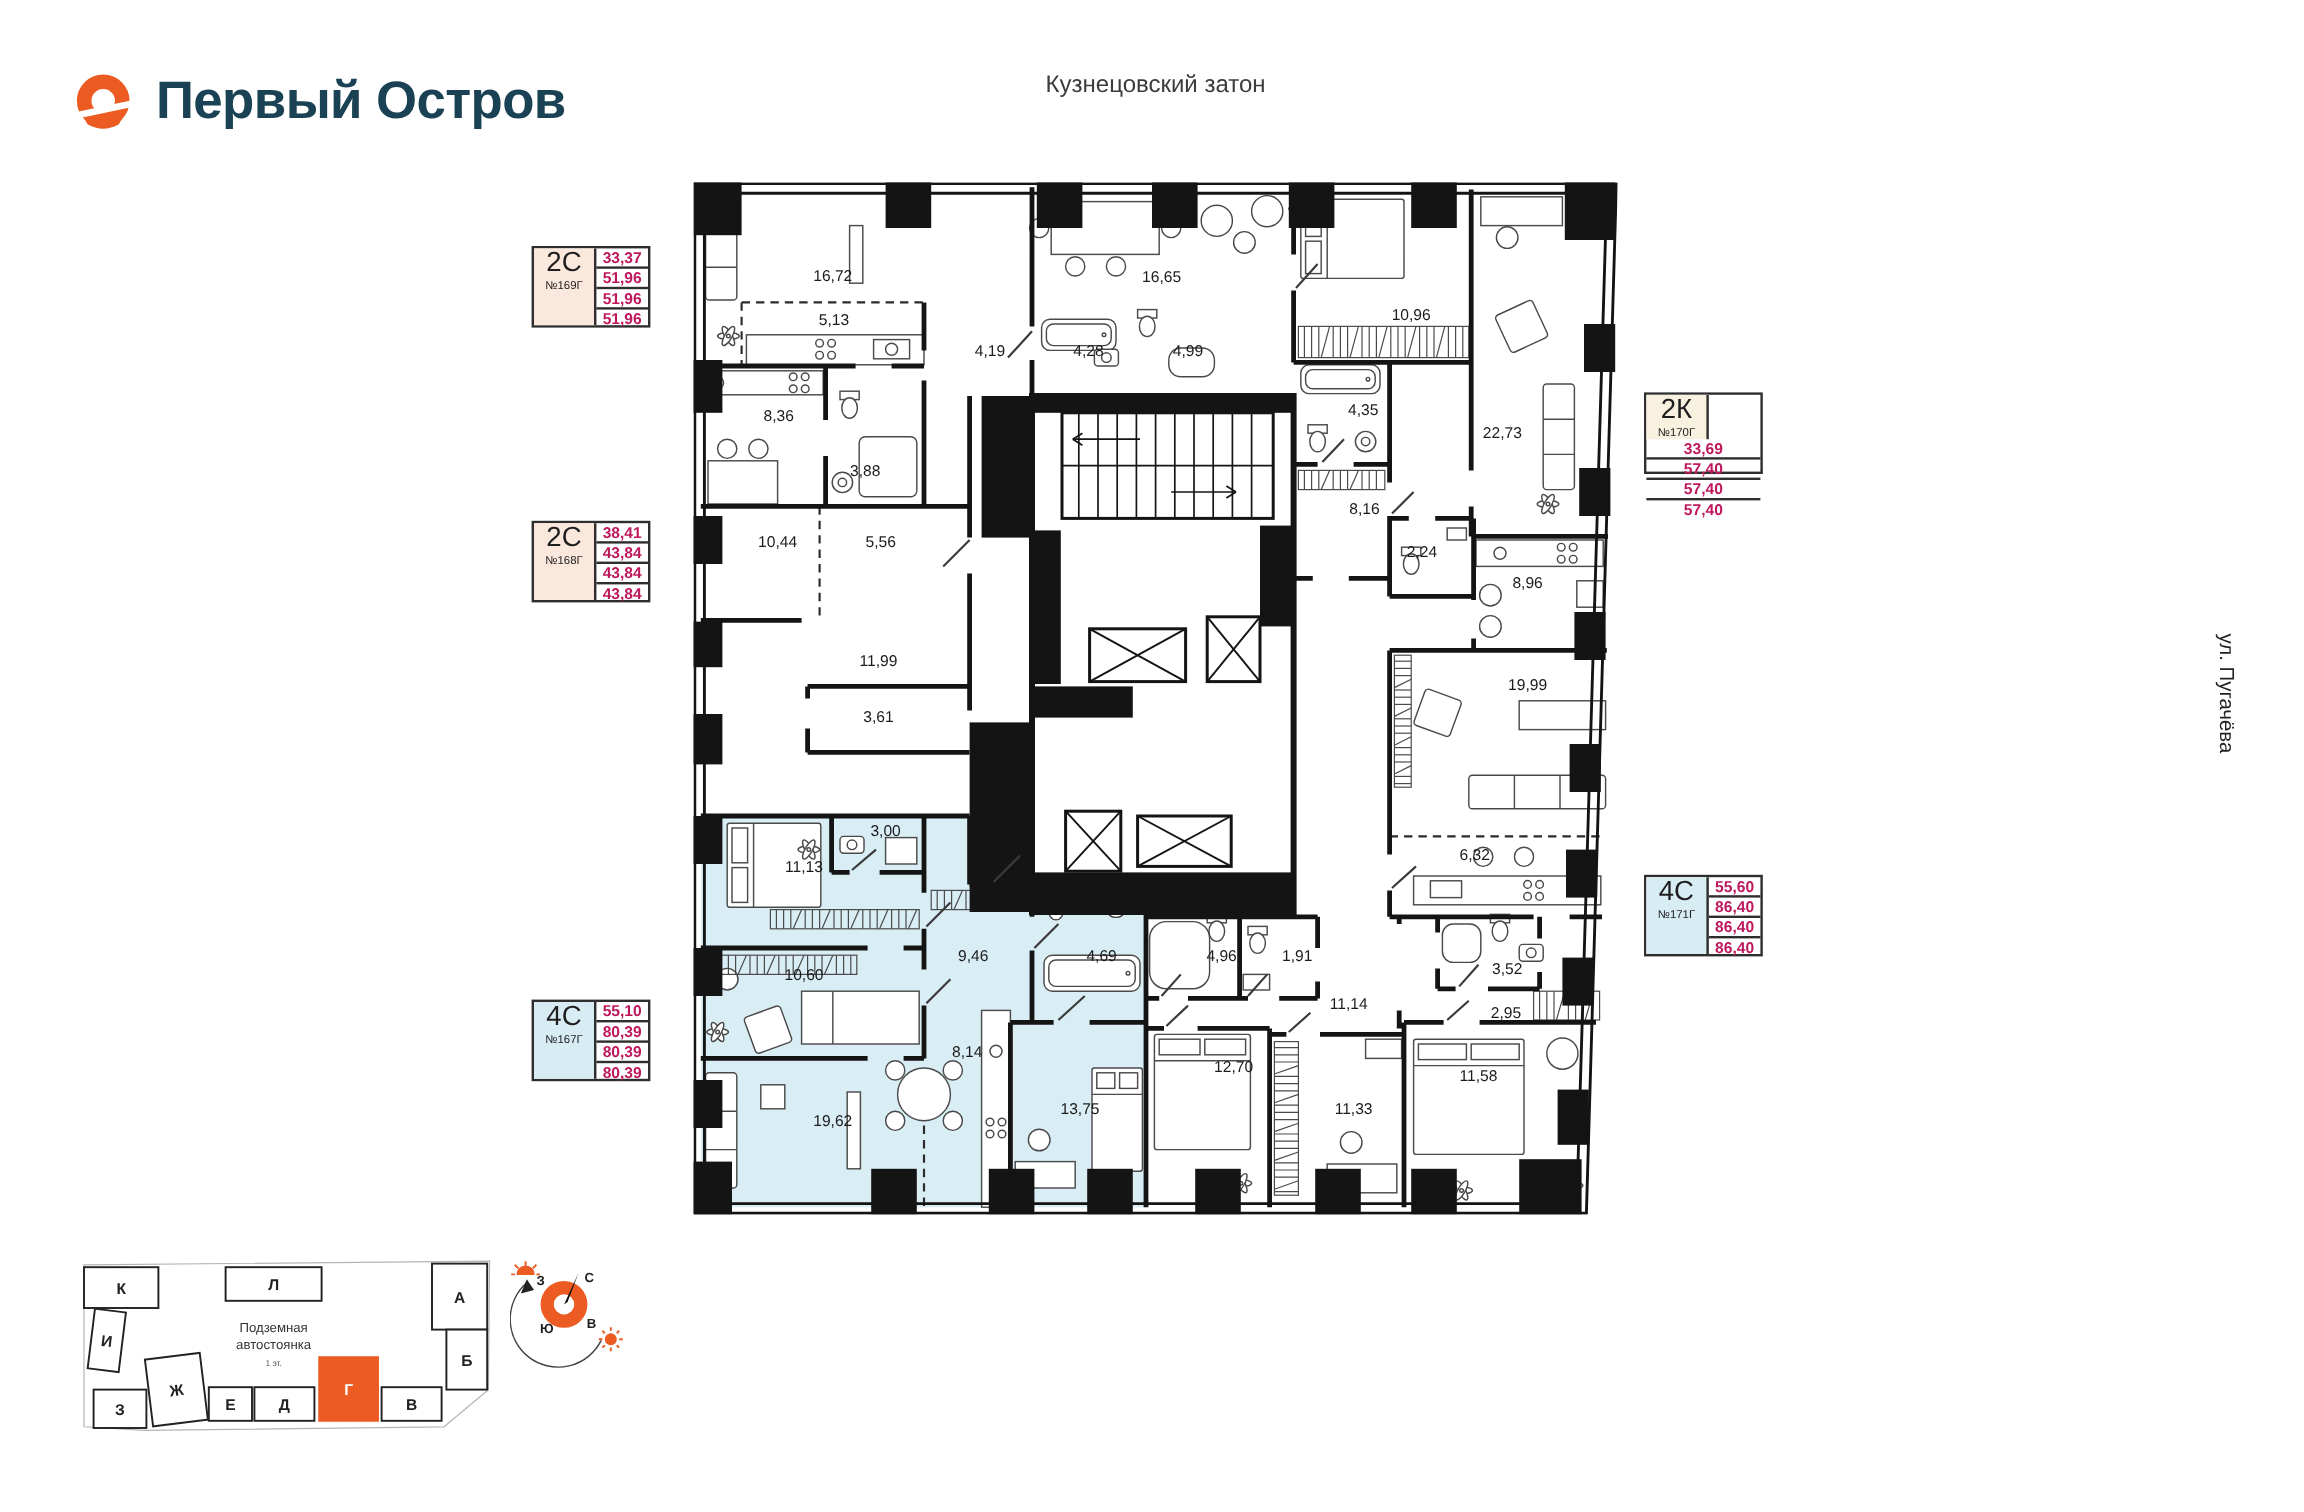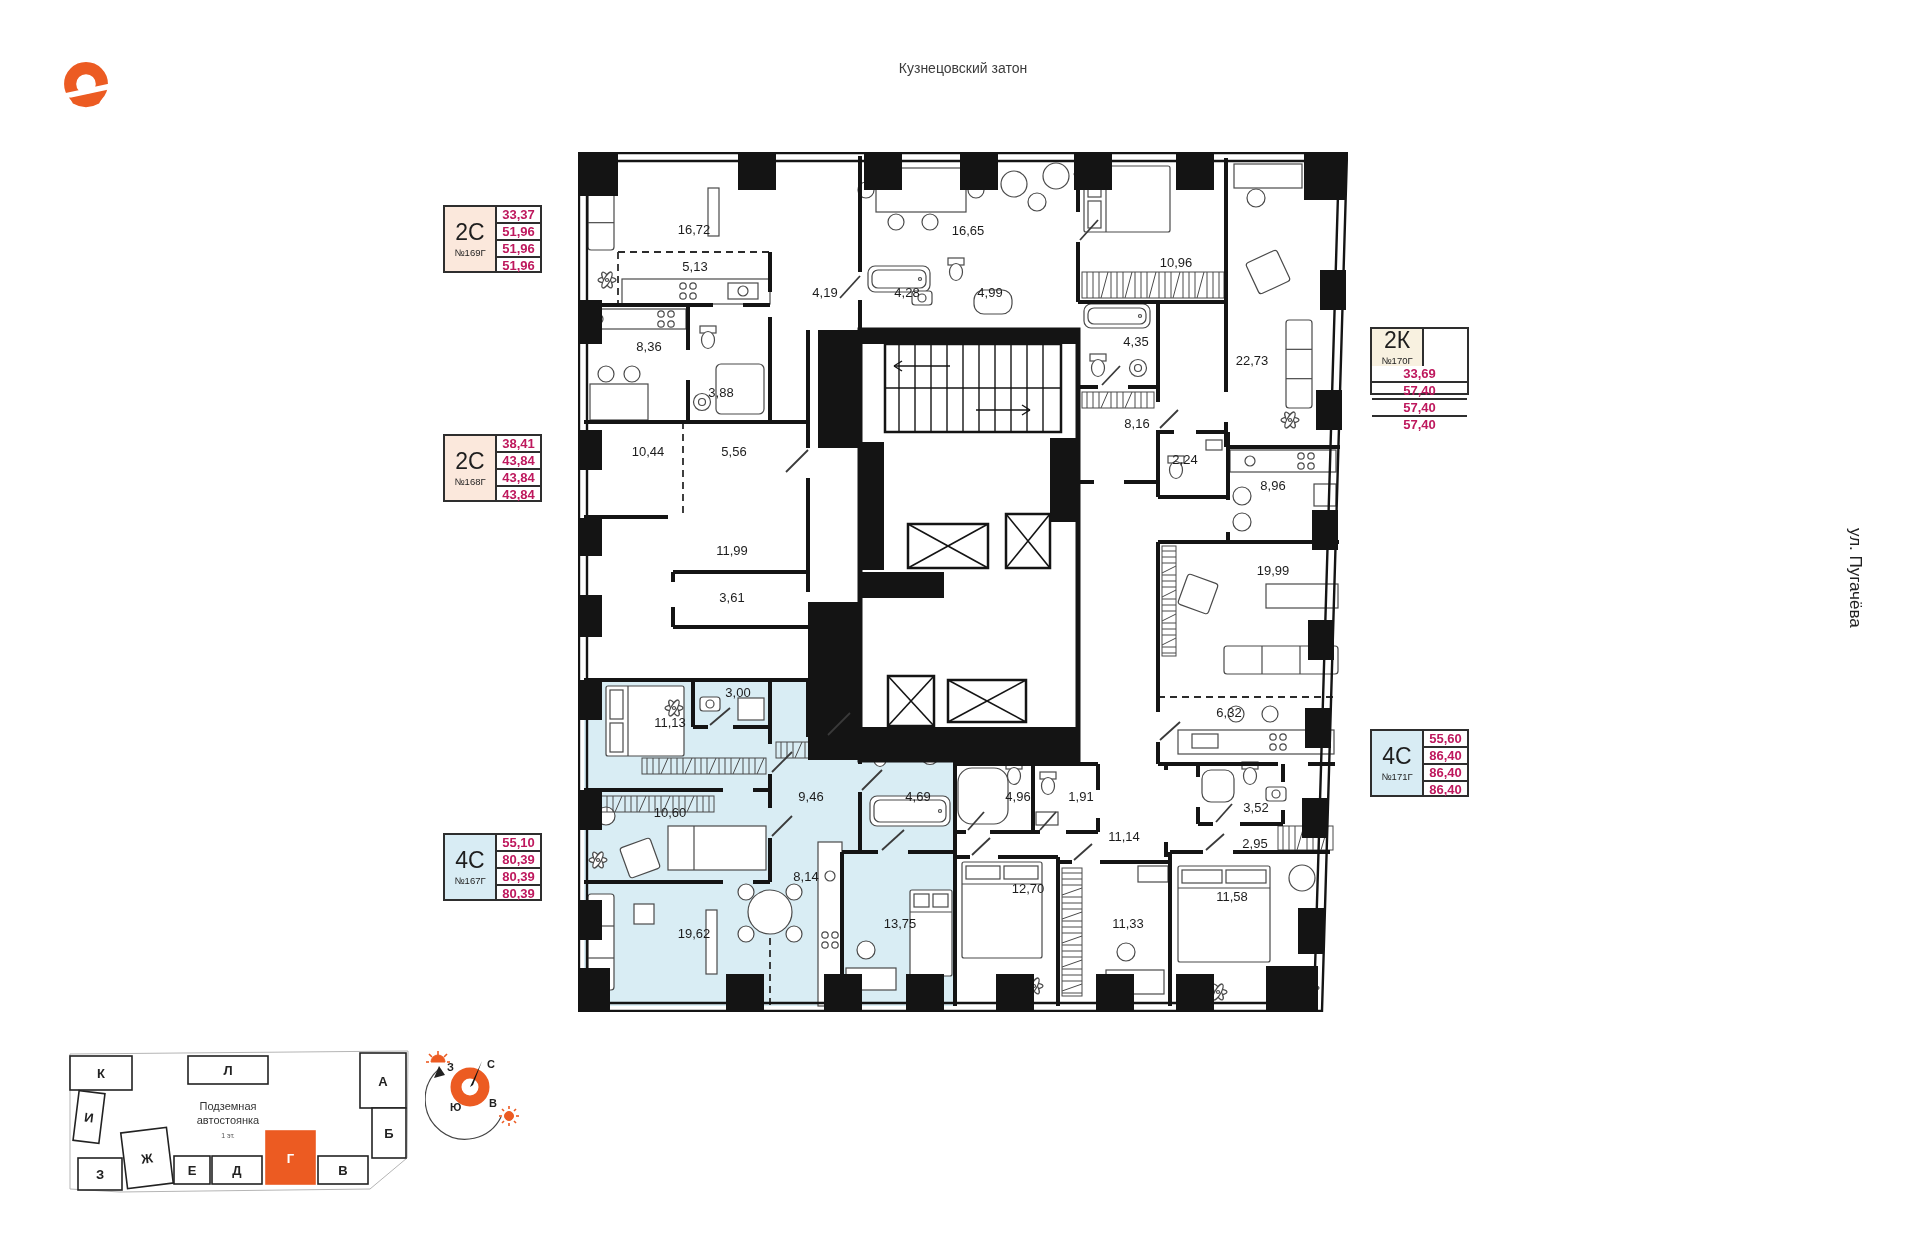--- a/index.html
+++ b/index.html
@@ -3,28 +3,28 @@
 <meta charset="utf-8">
 <style>
   html,body{margin:0;padding:0;background:#fff;}
   .page{position:relative;width:1920px;height:1260px;background:#ffffff;
         font-family:"Liberation Sans",sans-serif;overflow:hidden;}
   
   .logo{position:absolute;left:58px;top:56px;display:flex;align-items:center;gap:16px;cursor:pointer;}
   .logo-text{font-size:44px;font-weight:700;color:#1a4254;letter-spacing:-0.5px;}
   
   .top-street{position:absolute;left:813px;top:60px;width:300px;text-align:center;
-              font-size:14px;color:#3c3c3c;}
+              font-size:20px;color:#3c3c3c;}
   .right-street{position:absolute;left:1845px;top:528px;height:160px;
                 writing-mode:vertical-rl;font-size:17px;color:#222;}
   
   .badge{position:absolute;display:flex;width:99px;height:68px;border:2px solid #2e2e2e;
          background:#fff;box-sizing:border-box;cursor:pointer;}
   .badge-type{width:50px;border-right:2px solid #2e2e2e;display:flex;flex-direction:column;
-              align-items:center;justify-content:center;}
+              align-items:center;justify-content:flex-start;}
   .badge-type .t{font-size:23px;color:#1e1e1e;line-height:1;}
   .badge-type .n{font-size:9.5px;color:#1e1e1e;margin-top:3px;}
   .badge-areas{flex:1;display:flex;flex-direction:column;}
   .badge-areas .a{flex:1;border-bottom:2px solid #2e2e2e;font-size:13px;font-weight:700;
                   color:#be185d;display:flex;align-items:center;justify-content:center;}
   .badge-areas .a:last-child{border-bottom:none;}
   
   #plan-wrap{position:absolute;left:578px;top:152px;width:770px;height:1000px;}
   
   #masterplan-wrap{position:absolute;left:60px;top:1048px;width:360px;height:150px;}
@@ -40,20 +40,21 @@
 <body>
 
 <div class="page">
 
   <div class="logo">
     <svg width="56" height="56" viewBox="0 0 60 60">
       <circle cx="30" cy="30" r="17" fill="none" stroke="#ec5b22" stroke-width="13"></circle>
       <rect x="2" y="35" width="56" height="6" fill="#ffffff" transform="rotate(-12 30 38)"></rect>
       <path d="M12,44 q18,12 36,0 l-4,7 q-14,8 -28,0 z" fill="#ec5b22"></path>
     </svg>
+    <span class="logo-text">Первый Остров</span>
   </div>
 
   <div class="top-street">Кузнецовский затон</div>
   <div class="right-street">ул. Пугачёва</div>
 
   <div id="plan-wrap">
     <svg id="plan" width="770" height="860" viewBox="0 0 770 860">
         <rect x="0" y="0" width="770" height="860" fill="#ffffff"></rect>
         <path d="M6,528 H230 V585 H377 V854 H6 Z" fill="#d9edf4"></path>
         <g stroke="#2b2b2b" stroke-width="1.8" stroke-dasharray="7,5" fill="none">

